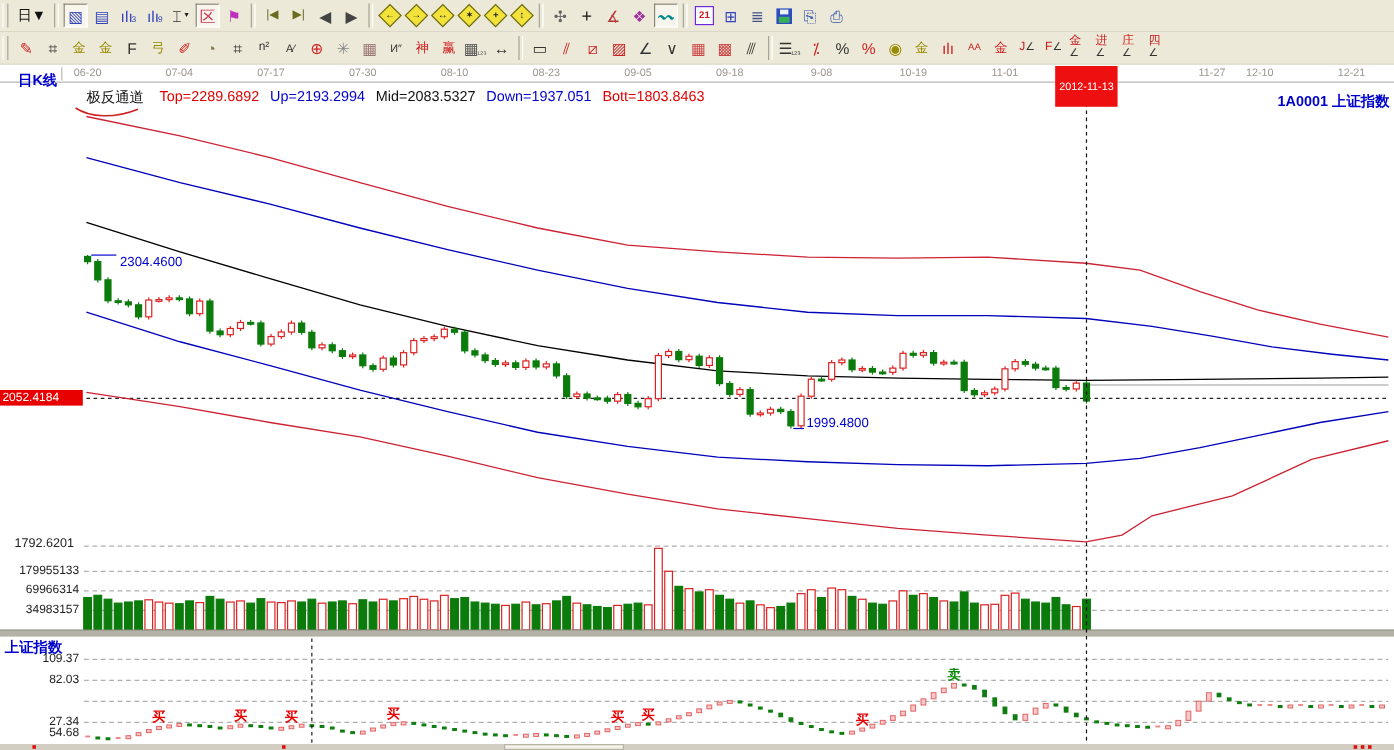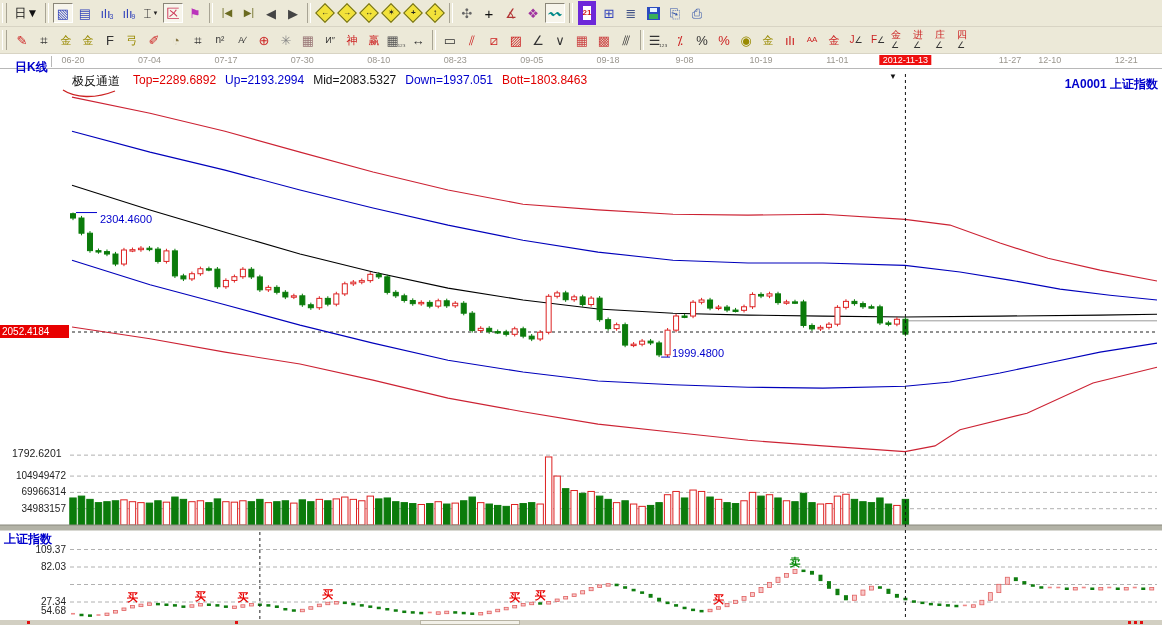--- a/index.html
+++ b/index.html
@@ -15,32 +15,32 @@
   .ticon{width:20px;height:20px;margin:0 1px;display:inline-flex;align-items:center;justify-content:center;
          font-size:13px;line-height:1;border:1px solid transparent;box-sizing:border-box;position:relative;cursor:default;}
   .ticon.pressed{background:#f7f5ec;border-color:#8a8678 #ffffff #ffffff #8a8678;}
   .ticon .sub{font-size:7px;margin-left:-1px;margin-top:6px;}
   .ticon .caret{font-size:6px;margin-left:1px;color:#222;}
   .pbtn{min-width:27px;height:20px;margin:0 1px;display:inline-flex;align-items:center;justify-content:center;
         font-size:12px;color:#111;border:1px solid transparent;}
   .dia{width:12px;height:12px;background:#f2e23a;border:1px solid #6a6a20;transform:rotate(45deg);
        display:flex;align-items:center;justify-content:center;}
   .dia>span{transform:rotate(-45deg);font-size:8px;color:#222;font-weight:bold;}
-  .cal{width:14px;height:14px;border:5px solid #6d28d9;background:#fff;color:#d01818;
+  .cal{width:14px;height:14px;border:1px solid #6d28d9;background:#fff;color:#d01818;
        font-size:8px;font-weight:bold;display:flex;align-items:center;justify-content:center;}
   .floppy{width:13px;height:13px;background:#2c4cc0;position:relative;}
   .floppy:before{content:"";position:absolute;left:3px;top:1px;width:7px;height:4px;background:#e8f4ff;}
   .floppy:after{content:"";position:absolute;left:2px;bottom:1px;width:9px;height:5px;background:#38b058;}
   .ang{font-size:10px;color:#c22;}
   .ang:after{content:"∠";color:#333;font-size:9px;}
   
   #chart-area{position:absolute;left:0;top:54px;width:1162px;height:571px;background:#fff;}
   #chart-svg{position:absolute;left:0;top:0;}
   .tick{position:absolute;top:1px;font-size:9px;color:#9a968e;white-space:nowrap;transform:translateX(-50%);}
-  .tick.hl{background:#ee1010;color:#fff;padding:0 3px;font-size:9px;z-index:3;}
+  .tick.hl{background:#ee1010;color:#fff;padding:12px 3px;font-size:9px;z-index:3;}
   .lbl{position:absolute;white-space:nowrap;}
   #kline-label{left:15px;top:5px;color:#0000cc;font-size:12px;font-weight:bold;}
   #channel-title{left:72px;top:19px;color:#111;font-size:12px;}
   #channel-params{left:133px;top:19px;font-size:12px;}
   #channel-params span{margin-right:9px;}
   #symbol-label{right:4px;top:22px;color:#0000cc;font-size:12px;font-weight:bold;}
   #high-label{left:100px;top:159px;color:#0000cc;font-size:11px;}
   #low-label{left:672px;top:293px;color:#0000cc;font-size:11px;}
   #cur-price-box{left:0;top:271px;width:67px;height:13px;background:#e80000;color:#fff;
                  font-size:10px;line-height:13px;padding-left:2px;}
@@ -794,21 +794,21 @@
   <div class="lbl" id="channel-title">极反通道</div>
   <div class="lbl" id="channel-params"><span style="color: rgb(224, 0, 0);">Top=2289.6892</span><span style="color: rgb(0, 0, 204);">Up=2193.2994</span><span style="color: rgb(17, 17, 17);">Mid=2083.5327</span><span style="color: rgb(0, 0, 204);">Down=1937.051</span><span style="color: rgb(224, 0, 0);">Bott=1803.8463</span></div>
   <div class="lbl" id="symbol-label">1A0001  上证指数</div>
 
   <div class="lbl" id="high-label">2304.4600</div>
   <div class="lbl" id="low-label">1999.4800</div>
   <div class="lbl" id="cur-price-box">2052.4184</div>
   <div class="lbl" id="panel-bottom-label">1792.6201</div>
 
   <div id="volume-axis">
-      <div class="axlbl" style="top: 416.094px;">104949472</div>
+      <div class="axlbl" style="top: 416.094px;">179955133</div>
       <div class="axlbl" style="top: 432.396px;">69966314</div>
       <div class="axlbl" style="top: 448.698px;">34983157</div>
     </div>
   <div class="lbl" id="energy-title">上证指数</div>
   <div id="energy-axis">
       <div class="axlbl" style="top: 489.503px;">109.37</div>
       <div class="axlbl" style="top: 507.001px;">82.03</div>
       <div class="axlbl" style="top: 551px;">54.68</div>
       <div class="axlbl" style="top: 542.002px;">27.34</div>
     </div>

